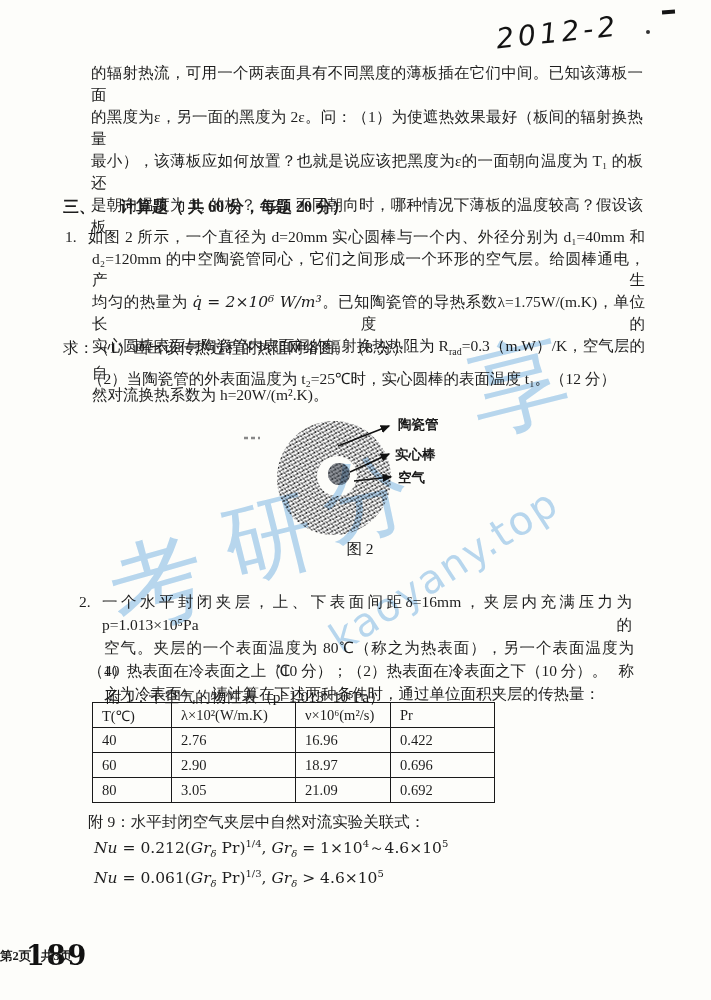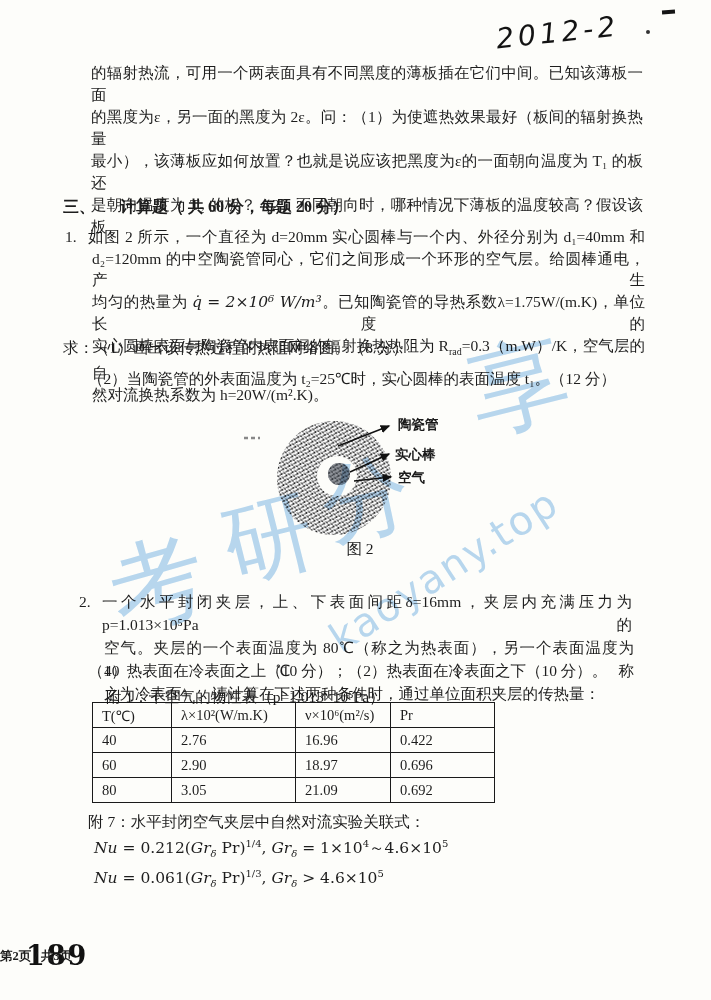--- a/index.html
+++ b/index.html
@@ -183,21 +183,21 @@
         <tr>
           <td>80</td>
           <td>3.05</td>
           <td>21.09</td>
           <td>0.692</td>
         </tr>
       </tbody>
     </table>
   </div>
 
-  <div id="app2" class="abs bodytext">附 7：水平封闭空气夹层中自然对流实验关联式：</div>
+  <div id="app2" class="abs bodytext">附 9：水平封闭空气夹层中自然对流实验关联式：</div>
 
   <div id="f1" class="abs formula"><span class="it">Nu</span><span> = 0.212(</span><span class="it">Gr</span><sub class="it">δ</sub><span> Pr)</span><sup>1/4</sup><span>, </span><span class="it">Gr</span><sub class="it">δ</sub><span> = 1×10</span><sup>4</sup><span>～4.6×10</span><sup>5</sup></div>
 
   <div id="f2" class="abs formula"><span class="it">Nu</span><span> = 0.061(</span><span class="it">Gr</span><sub class="it">δ</sub><span> Pr)</span><sup>1/3</sup><span>, </span><span class="it">Gr</span><sub class="it">δ</sub><span> &gt; 4.6×10</span><sup>5</sup></div>
 
   <div id="stamp" class="abs">189</div>
   <div id="pageinfo" class="abs">第2页 / 共3页</div>
 
   <div id="wm">
     <span class="wm-c0">考</span>

